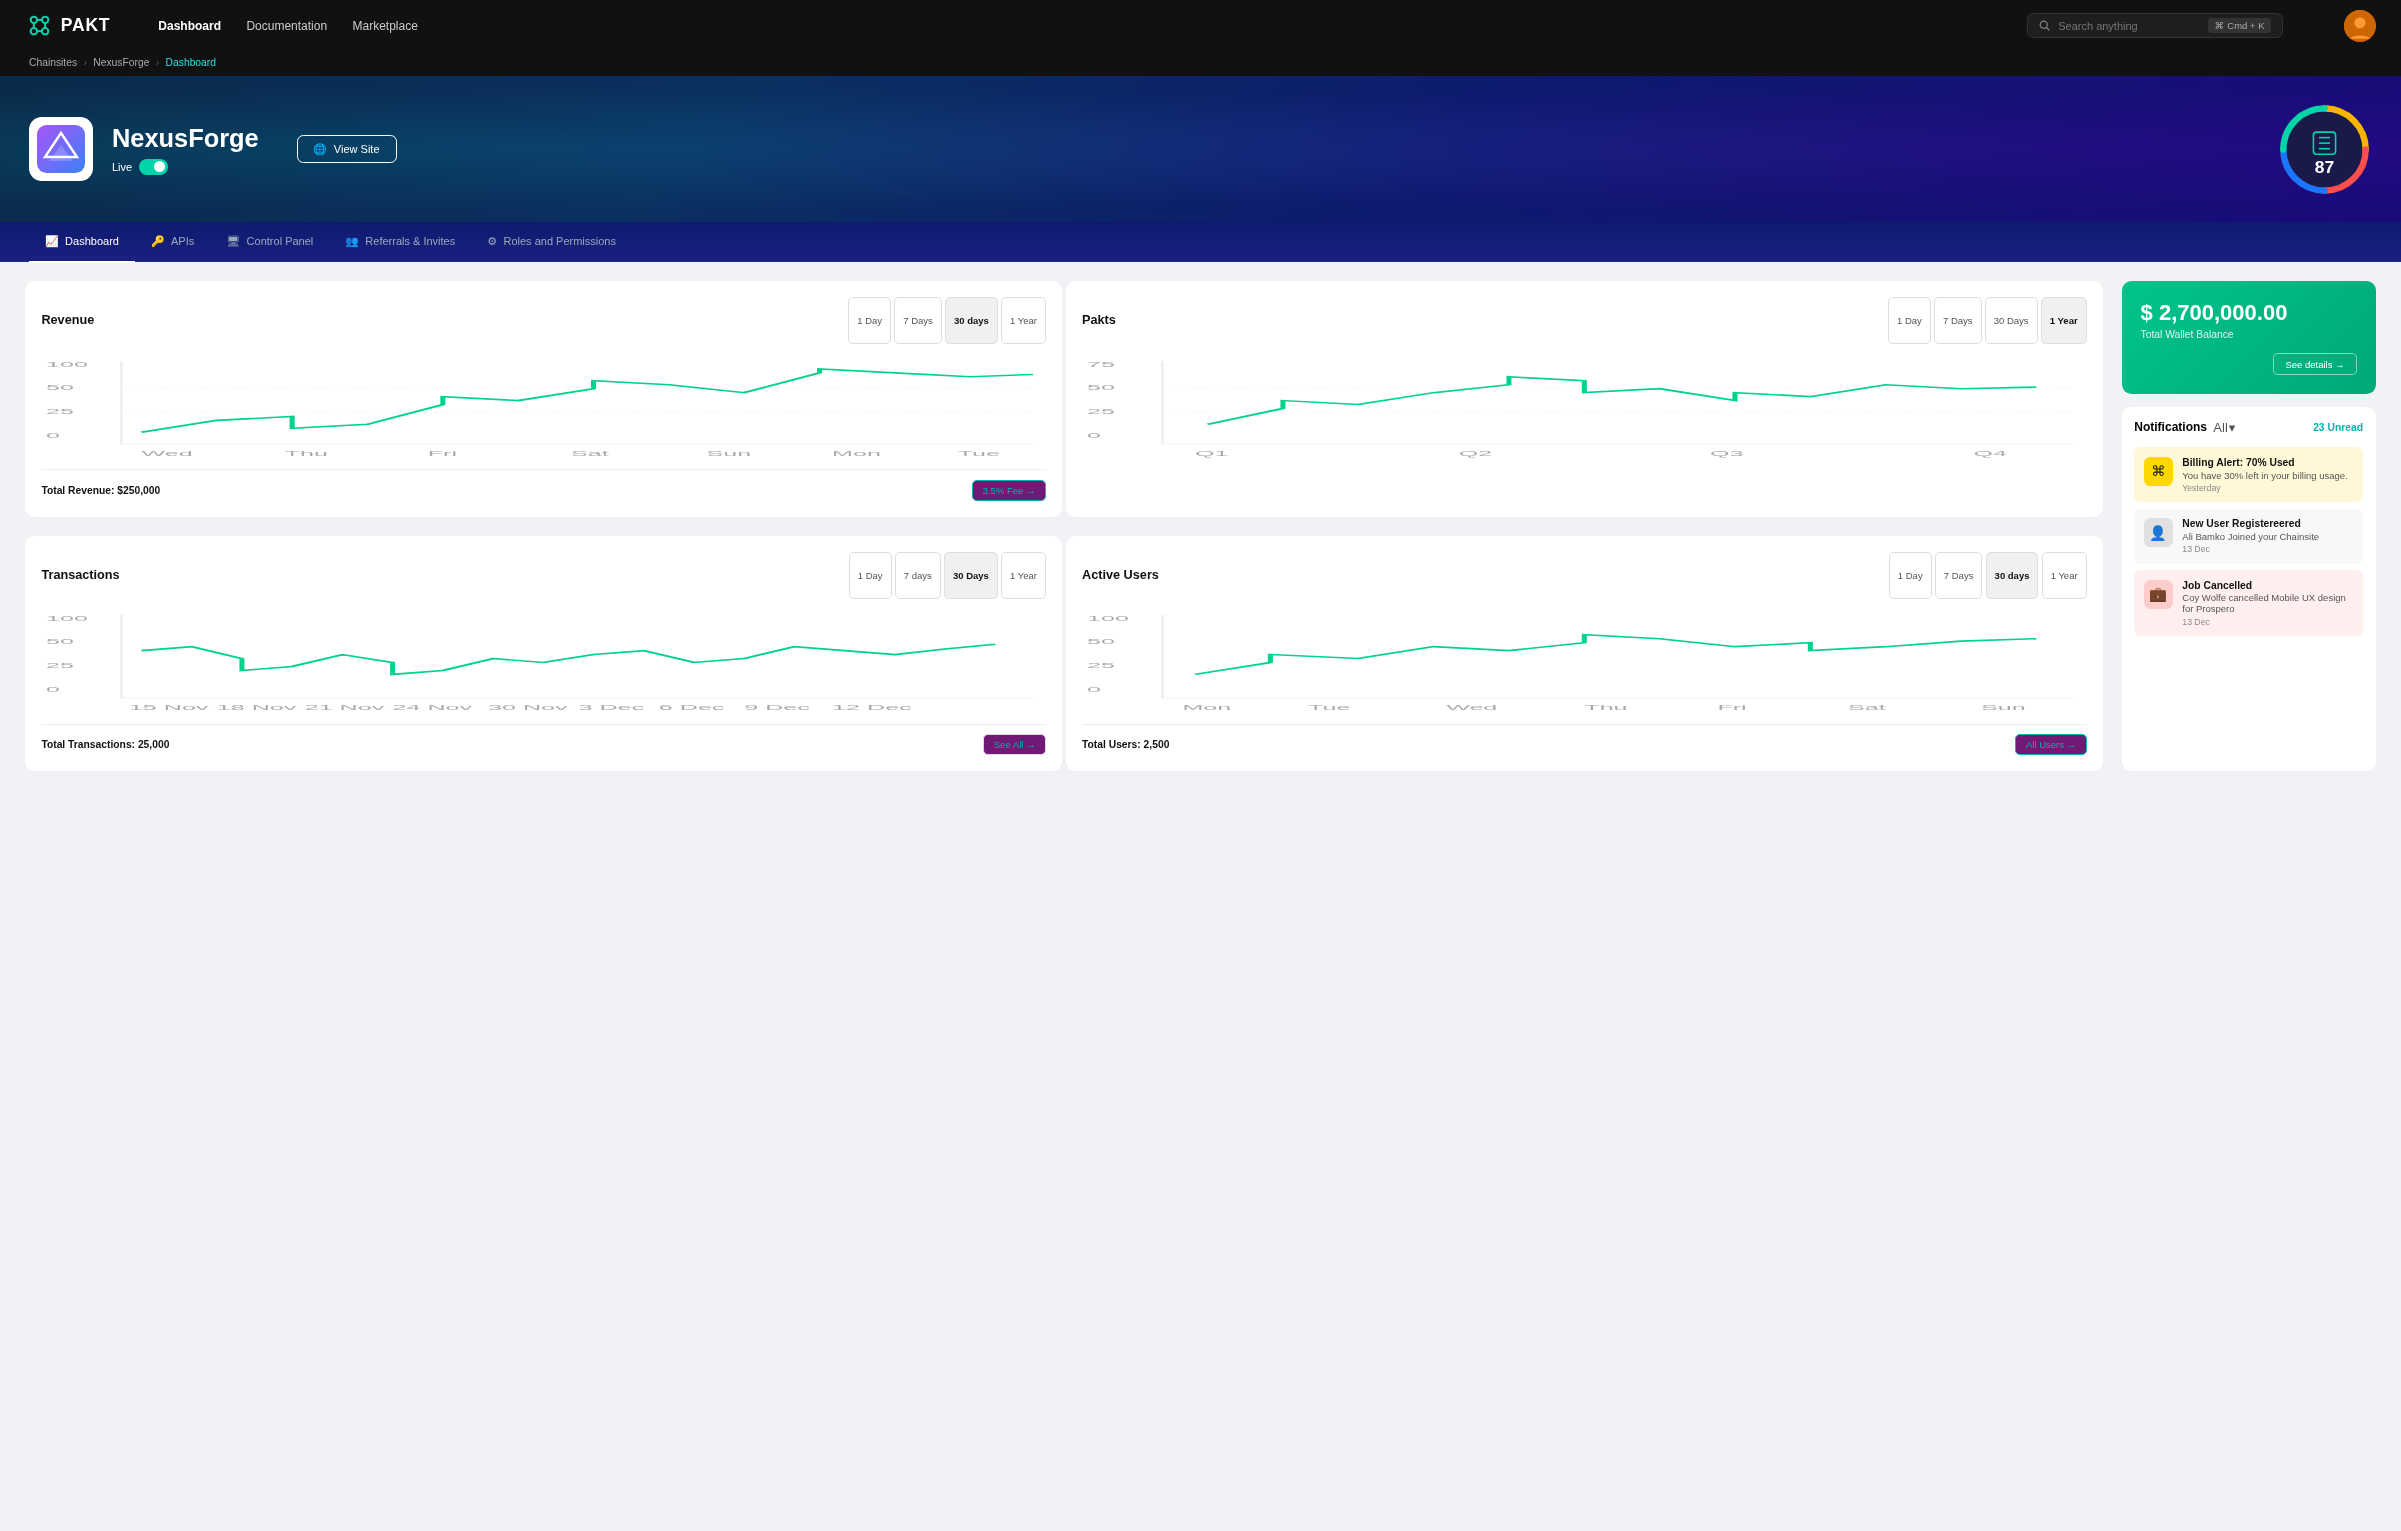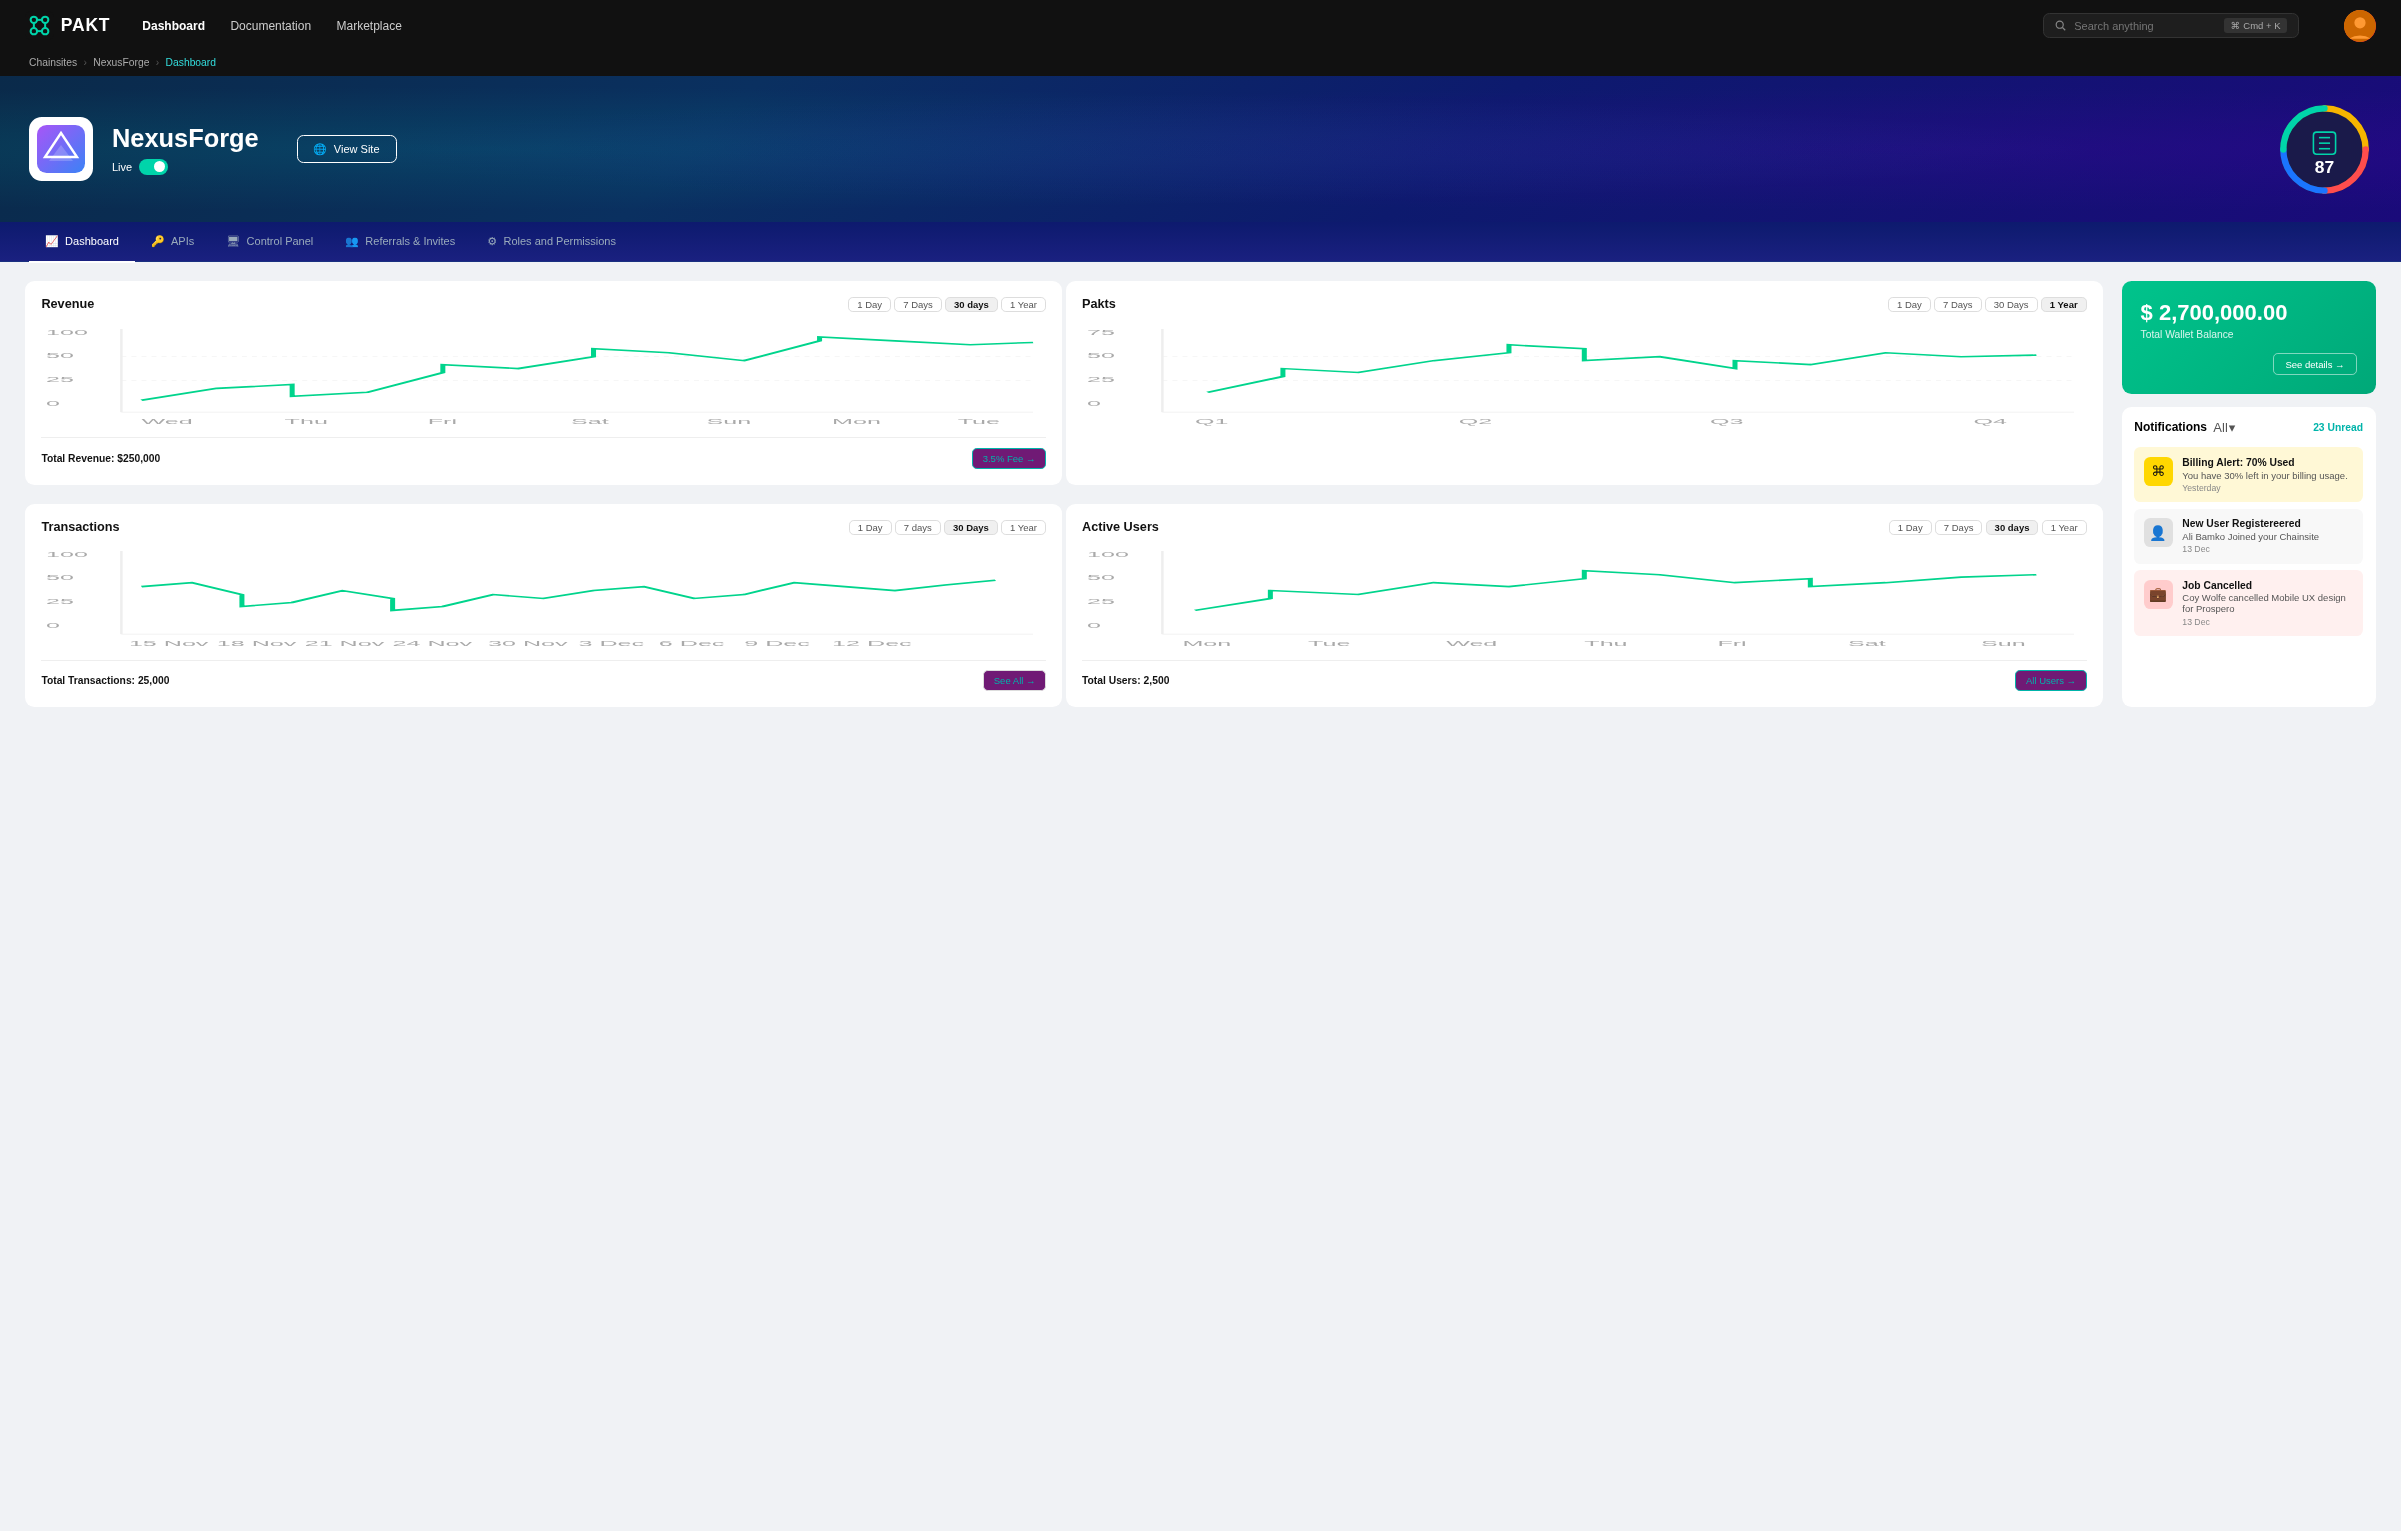--- a/index.html
+++ b/index.html
@@ -5,21 +5,21 @@
     * { box-sizing: border-box; margin: 0; padding: 0; }
     body { font-family: -apple-system, BlinkMacSystemFont, 'Segoe UI', sans-serif; background: #f0f2f5; min-width: 953px; }
 
     
     .topnav {
       background: #111;
       display: flex;
       align-items: center;
       padding: 0 25.4px;
       height: 51px;
-      gap: 32px;
+      gap: 48px;
     }
     .logo-wrap { display: flex; align-items: center; gap: 6.4px; }
     .logo-icon { width: 29px; height: 29px; }
     .logo-text { color: #fff; font-size: 17.5px; font-weight: 700; letter-spacing: 0.8px; }
     .nav-links { display: flex; align-items: center; gap: 25.4px; flex: 1; }
     .nav-link { color: #fff; font-size: 12px; text-decoration: none; cursor: pointer; }
     .nav-link.active { font-weight: 700; }
     .nav-link:not(.active) { color: #ccc; font-weight: 400; }
     .search-bar {
       margin-left: auto;
@@ -185,21 +185,21 @@
       align-items: center;
       justify-content: space-between;
       margin-bottom: 12.7px;
     }
     .chart-title { font-size: 12.7px; font-weight: 600; color: #111; }
     .time-filters { display: flex; gap: 3.2px; }
     .time-btn {
       border: 0.8px solid #ddd;
       background: #fff;
       border-radius: 4.8px;
-      padding: 1px 8px;
+      padding: 17px 8px;
       font-size: 9.5px;
       cursor: pointer;
       color: #555;
     }
     .time-btn.active { background: #f0f0f0; font-weight: 600; color: #111; }
     .chart-area { height: 103px; position: relative; margin-bottom: 9.5px; }
     .chart-footer {
       display: flex;
       align-items: center;
       justify-content: space-between;

